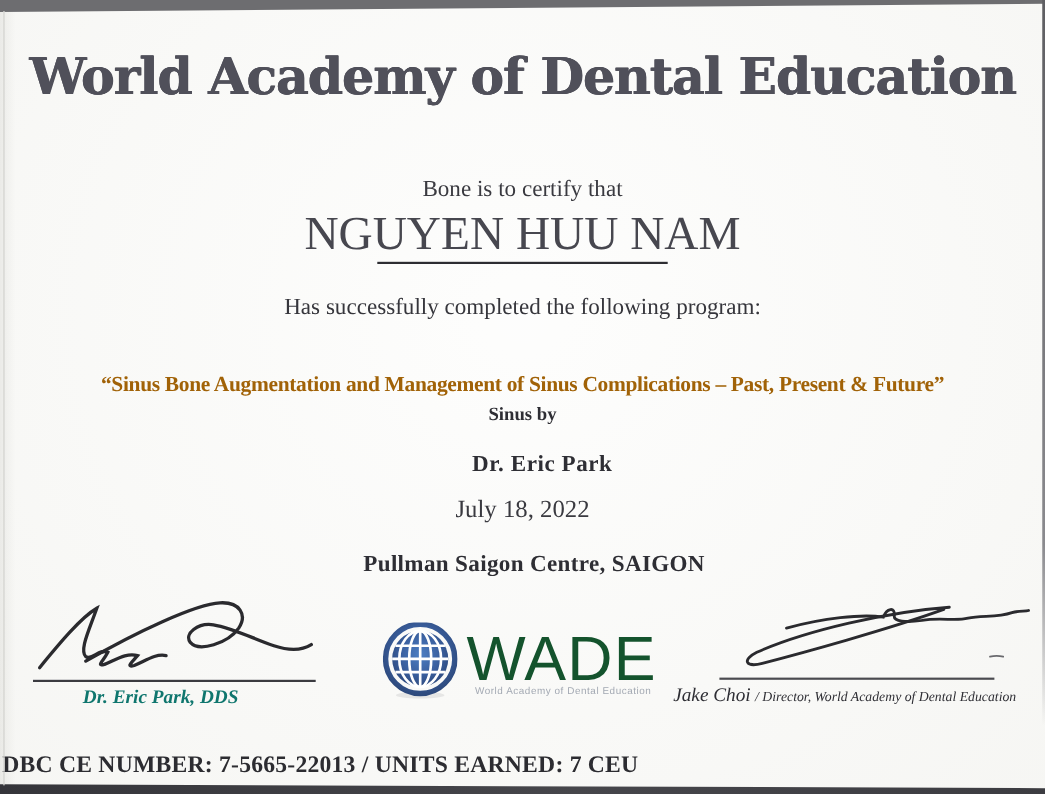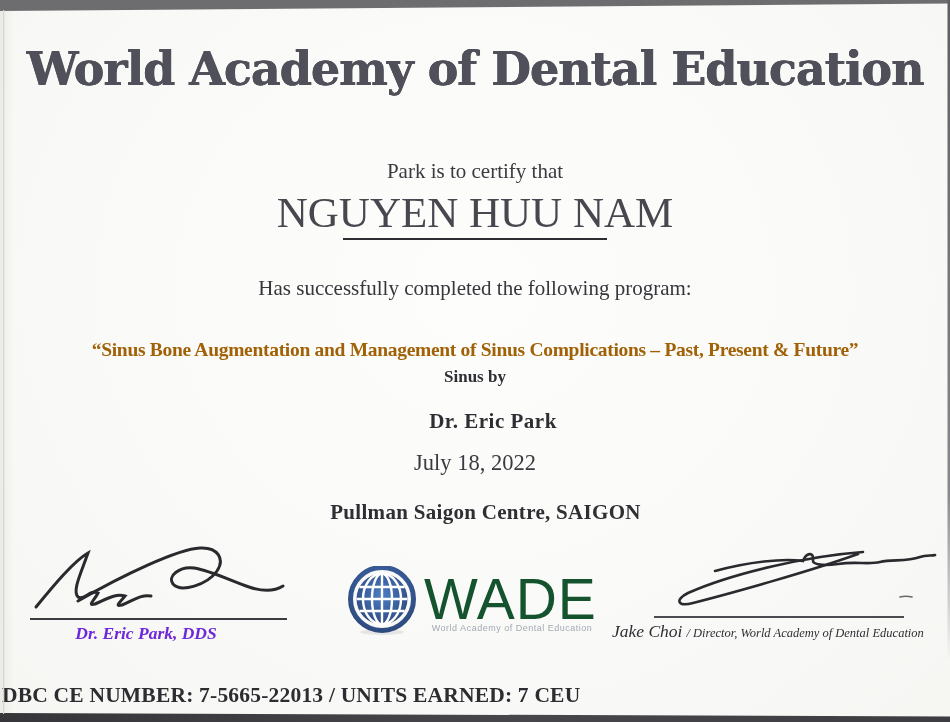--- a/index.html
+++ b/index.html
@@ -28,35 +28,35 @@
     color:#50505a;
     text-shadow:0.6px 0 0 #50505a, 0 0.4px 0 #50505a;
   }
   .certify-line{top:159px;font-size:21px;color:#3a3a40;}
   .recipient-name{
     top:188px;font-size:43px;color:#47474f;letter-spacing:0px;
   }
   .name-underline{
     top:238px;left:343px;width:264px;height:2.4px;background:#2d2d32;
   }
-  .completion-line{top:276px;font-size:21px;color:#36363c;}
+  .completion-line{top:266px;font-size:21px;color:#36363c;}
   .program-title{
     top:339px;font-size:19.5px;font-weight:bold;color:#a16207;
     letter-spacing:-0.3px;
   }
   .taught-by{top:367px;font-size:17px;font-weight:bold;color:#2e2e34;}
   .instructor{top:409px;font-size:21px;font-weight:bold;color:#2e2e34;letter-spacing:0.5px;padding-left:36px;}
   .event-date{top:450px;font-size:22.5px;color:#3a3a40;}
   .venue{top:500px;font-size:21px;font-weight:bold;color:#2e2e34;letter-spacing:0.3px;padding-left:21px;}
 
   .sig-left-svg{left:28px;top:541px;}
   .sig-left-line{left:30px;top:618px;width:257px;height:2px;background:#3b3b40;}
   .sig-left-label{
     left:30px;top:623px;width:232px;text-align:center;
-    font-style:italic;font-weight:bold;font-size:17.5px;color:#6d28d9;
+    font-style:italic;font-weight:bold;font-size:17.5px;color:#0f766e;
   }
 
   .logo-globe-svg{left:348px;top:566px;}
   .logo-acronym{
     left:424px;top:571px;
     font-family:"Liberation Sans", sans-serif;
     font-size:57px;line-height:1;font-weight:400;
     color:#14532d;letter-spacing:1px;
   }
   .logo-subtext{
@@ -83,21 +83,21 @@
 
   .photo-edges{position:absolute;inset:0;pointer-events:none;}
 </style>
 </head>
 <body>
 
 <div class="paper-tint"></div>
 
 <div class="abs ctr title">World Academy of Dental Education</div>
 
-<div class="abs ctr certify-line">Park is to certify that</div>
+<div class="abs ctr certify-line">Bone is to certify that</div>
 
 <div class="abs ctr recipient-name">NGUYEN HUU NAM</div>
 <div class="abs name-underline"></div>
 
 <div class="abs ctr completion-line">Has successfully completed the following program:</div>
 
 <div class="abs ctr program-title">“Sinus Bone Augmentation and Management of Sinus Complications – Past, Present &amp; Future”</div>
 
 <div class="abs ctr taught-by">Sinus by</div>
 

